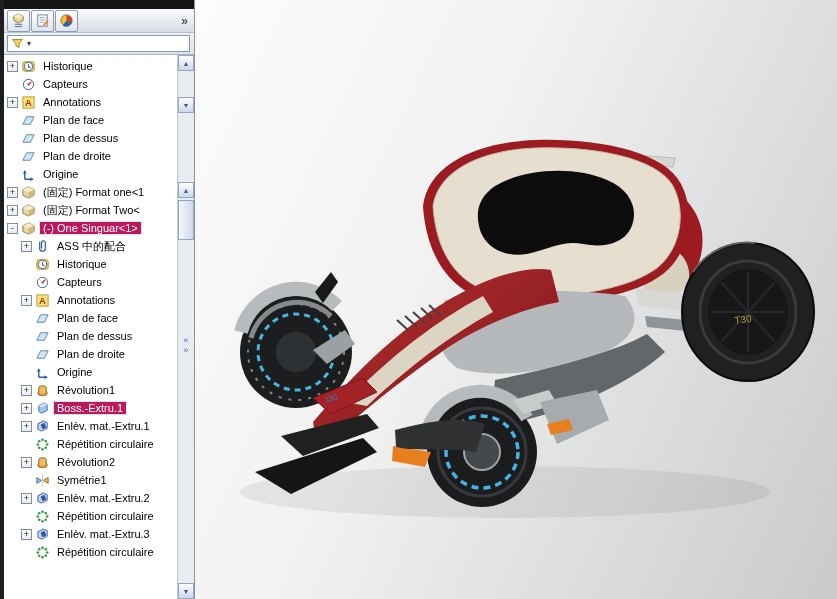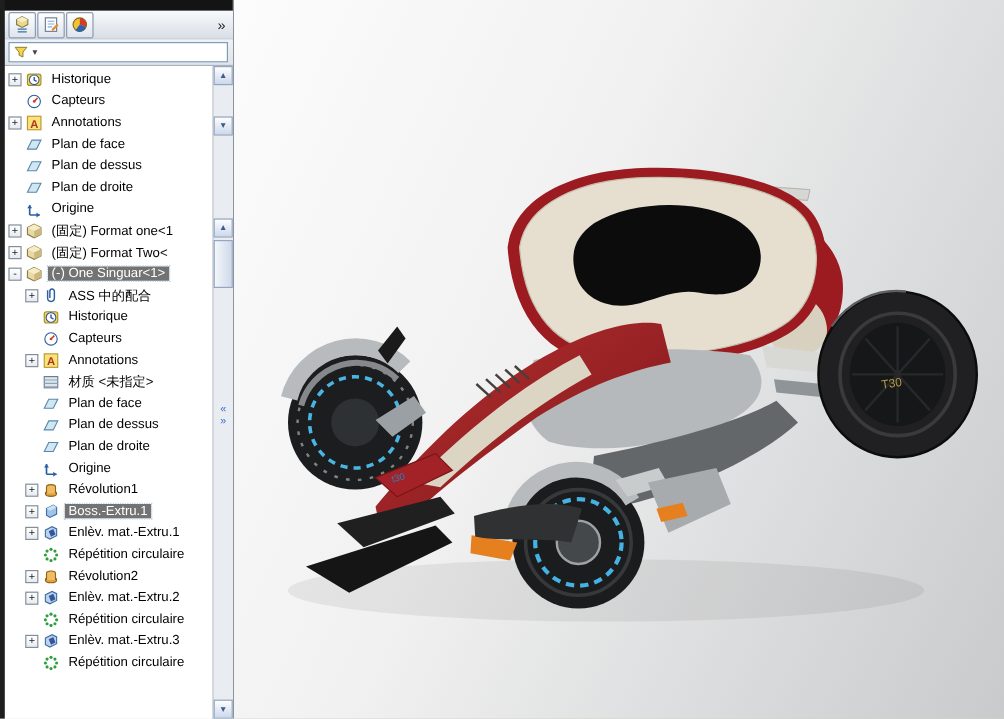--- a/index.html
+++ b/index.html
@@ -56,21 +56,21 @@
   .indent-1{padding-left:17px;}
   .expander{
     flex:0 0 auto;width:11px;height:11px;box-sizing:border-box;
     border:1px solid #848e9a;background:linear-gradient(#ffffff,#e6ecf2);
     font-size:9px;line-height:8px;text-align:center;color:#222;margin-right:3px;
   }
   .expander.none{visibility:hidden;}
   .tree-icon{flex:0 0 auto;width:16px;height:16px;margin-right:3px;display:flex;align-items:center;}
   .tree-icon svg{width:15px;height:15px;}
   .tree-label{padding:0 3px;overflow:hidden;}
-  .selected .tree-label{background:#737373;color:#fff;outline:1px dotted #bcd4ee;}
+  .selected .tree-label{background:#be185d;color:#fff;outline:1px dotted #bcd4ee;}
   
   #scrollbar{
     position:absolute;top:55px;right:0;width:17px;bottom:0;
     background:#e9edf2;border-left:1px solid #c2c8cf;box-sizing:border-box;z-index:40;
   }
   .sb-btn{
     position:absolute;left:0;width:16px;height:16px;box-sizing:border-box;
     border:1px solid #95a6c2;background:linear-gradient(#fefefe,#ccd8ea);
     color:#3b5c8e;font-size:7px;display:flex;align-items:center;justify-content:center;
     cursor:default;
@@ -360,30 +360,20 @@
             <rect x="2" y="2" width="12" height="12" fill="#f8e27a" stroke="#b9972f"></rect>
             <text x="8" y="12" font-size="10" text-anchor="middle" fill="#b0351f" font-weight="bold">A</text>
           </svg>
         </span>
         <span class="tree-label">Annotations</span>
       </div>
       <div class="tree-row indent-1">
         <span class="expander none"></span>
         <span class="tree-icon">
           <svg viewBox="0 0 16 16">
-            <rect x="2" y="3" width="12" height="10" fill="#dce6ee" stroke="#6a7c8e"></rect>
-            <path d="M2 6 h12 M2 9 h12 M2 12 h12" stroke="#8fa3b5"></path>
-          </svg>
-        </span>
-        <span class="tree-label">材质 &lt;未指定&gt;</span>
-      </div>
-      <div class="tree-row indent-1">
-        <span class="expander none"></span>
-        <span class="tree-icon">
-          <svg viewBox="0 0 16 16">
             <polygon points="2,12 6,4 14,4 10,12" fill="#cfe6f5" stroke="#5b87a8"></polygon>
           </svg>
         </span>
         <span class="tree-label">Plan de face</span>
       </div>
       <div class="tree-row indent-1">
         <span class="expander none"></span>
         <span class="tree-icon">
           <svg viewBox="0 0 16 16">
             <polygon points="2,12 6,4 14,4 10,12" fill="#cfe6f5" stroke="#5b87a8"></polygon>
@@ -461,20 +451,31 @@
       </div>
       <div class="tree-row indent-1">
         <span class="expander">+</span>
         <span class="tree-icon">
           <svg viewBox="0 0 16 16">
             <ellipse cx="8" cy="11" rx="5" ry="2.5" fill="#e0a23c" stroke="#8f6418"></ellipse>
             <path d="M4 11 V5 a4 2 0 0 1 8 0 v6" fill="#f0bc62" stroke="#8f6418"></path>
           </svg>
         </span>
         <span class="tree-label">Révolution2</span>
+      </div>
+      <div class="tree-row indent-1">
+        <span class="expander none"></span>
+        <span class="tree-icon">
+          <svg viewBox="0 0 16 16">
+            <path d="M8 2 v12" stroke="#e0a23c" stroke-dasharray="2 1.5"></path>
+            <path d="M2 5 L7 8 L2 11 Z" fill="#9fc4e8" stroke="#3a6ea5"></path>
+            <path d="M14 5 L9 8 L14 11 Z" fill="#f0bc62" stroke="#8f6418"></path>
+          </svg>
+        </span>
+        <span class="tree-label">Symétrie1</span>
       </div>
       <div class="tree-row indent-1">
         <span class="expander">+</span>
         <span class="tree-icon">
           <svg viewBox="0 0 16 16">
             <path d="M3 5 L9 2 L13 4 L13 10 L7 13 L3 11 Z" fill="#bcd2e8" stroke="#3a6ea5"></path>
             <path d="M6 6 L10 4 L12 9 L8 11 Z" fill="#3555a0"></path>
           </svg>
         </span>
         <span class="tree-label">Enlèv. mat.-Extru.2</span>

